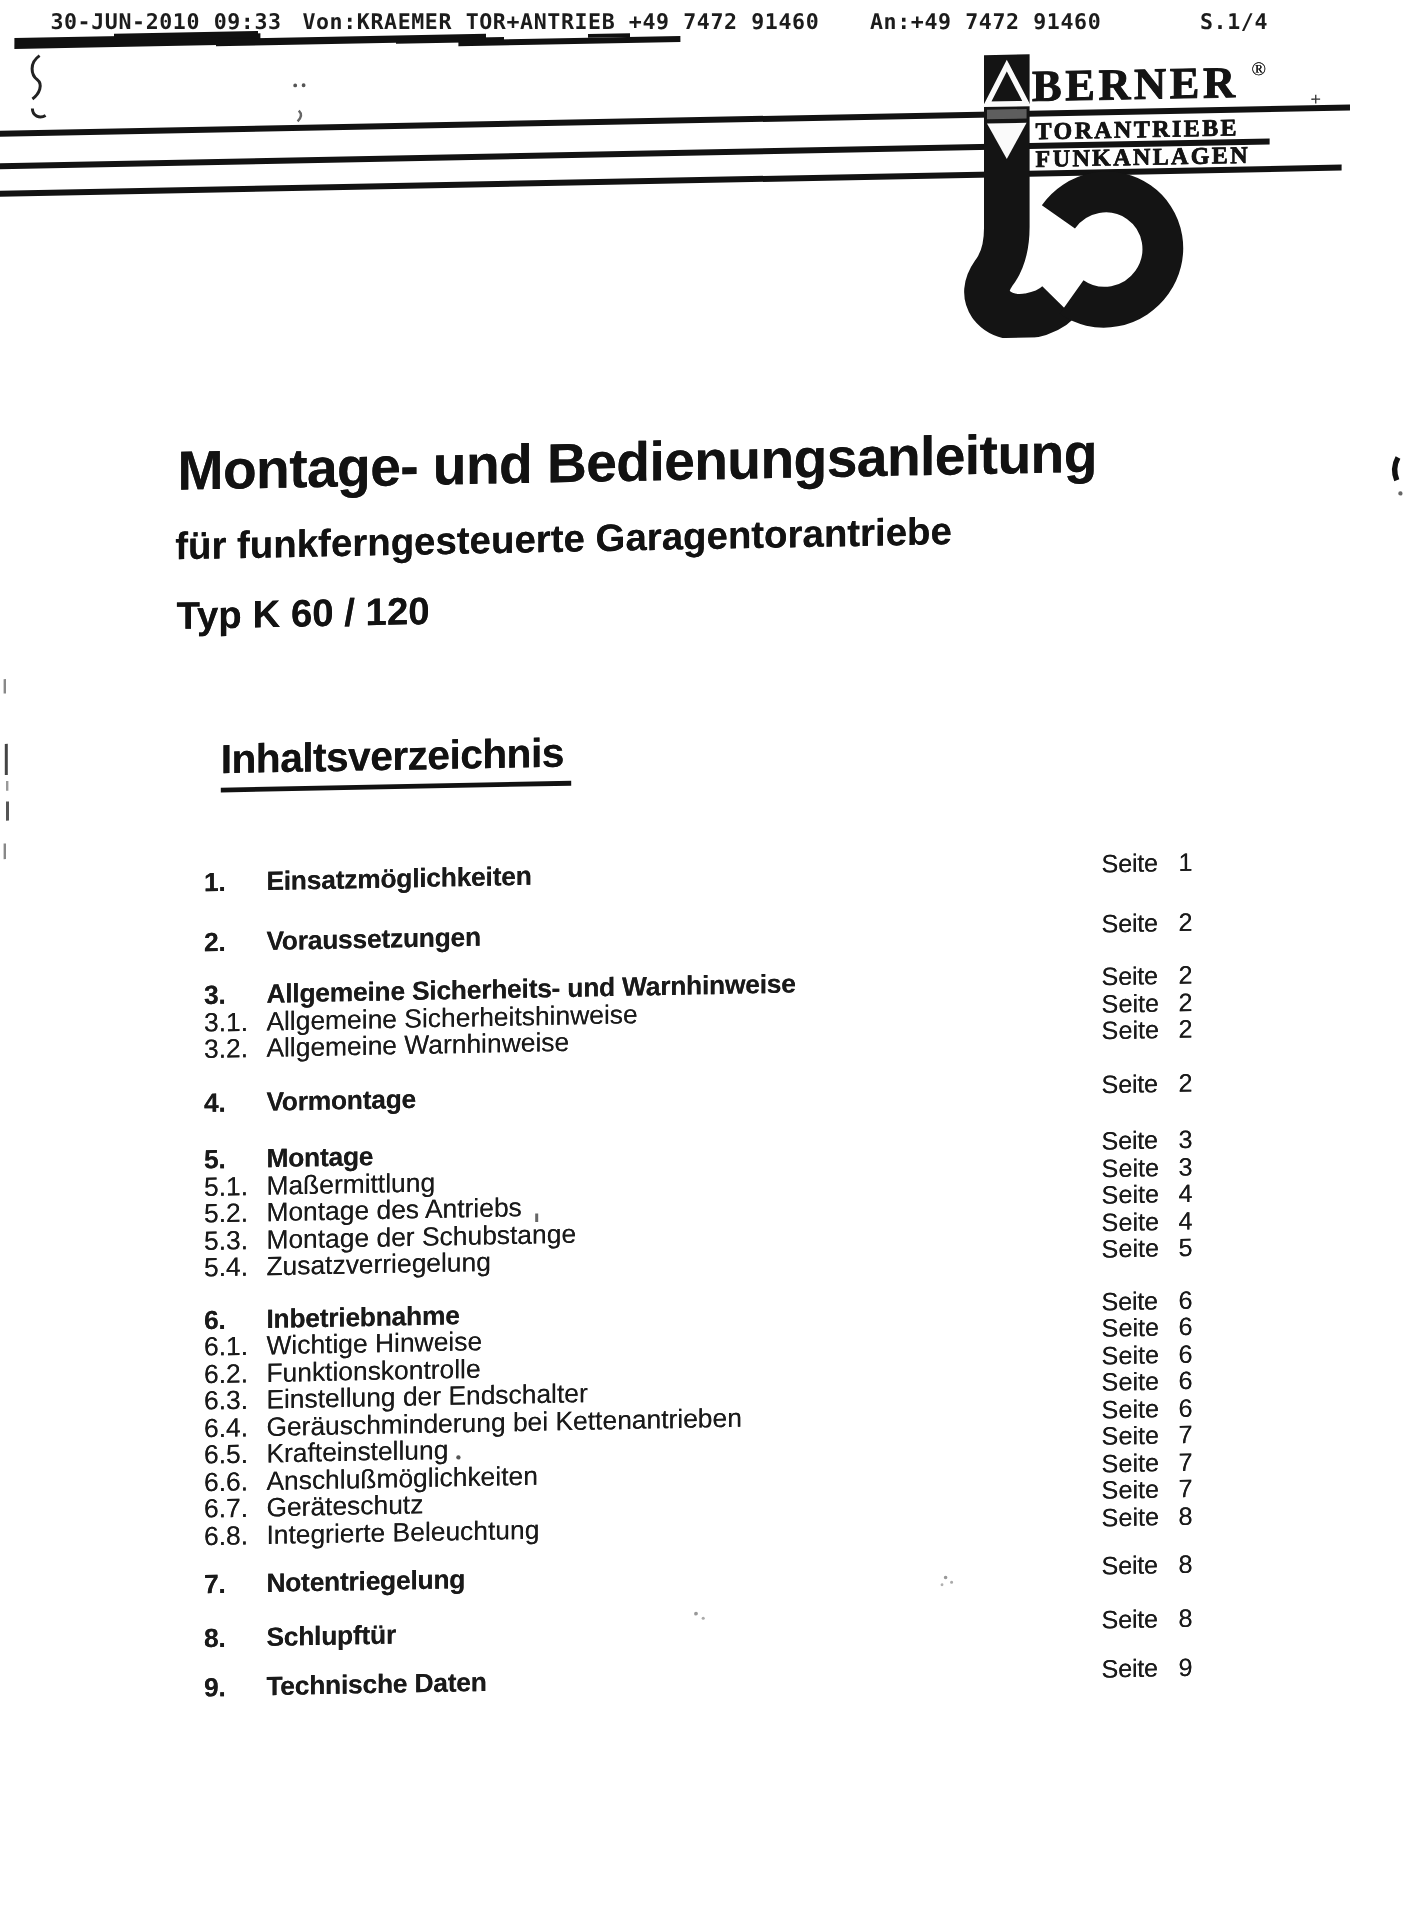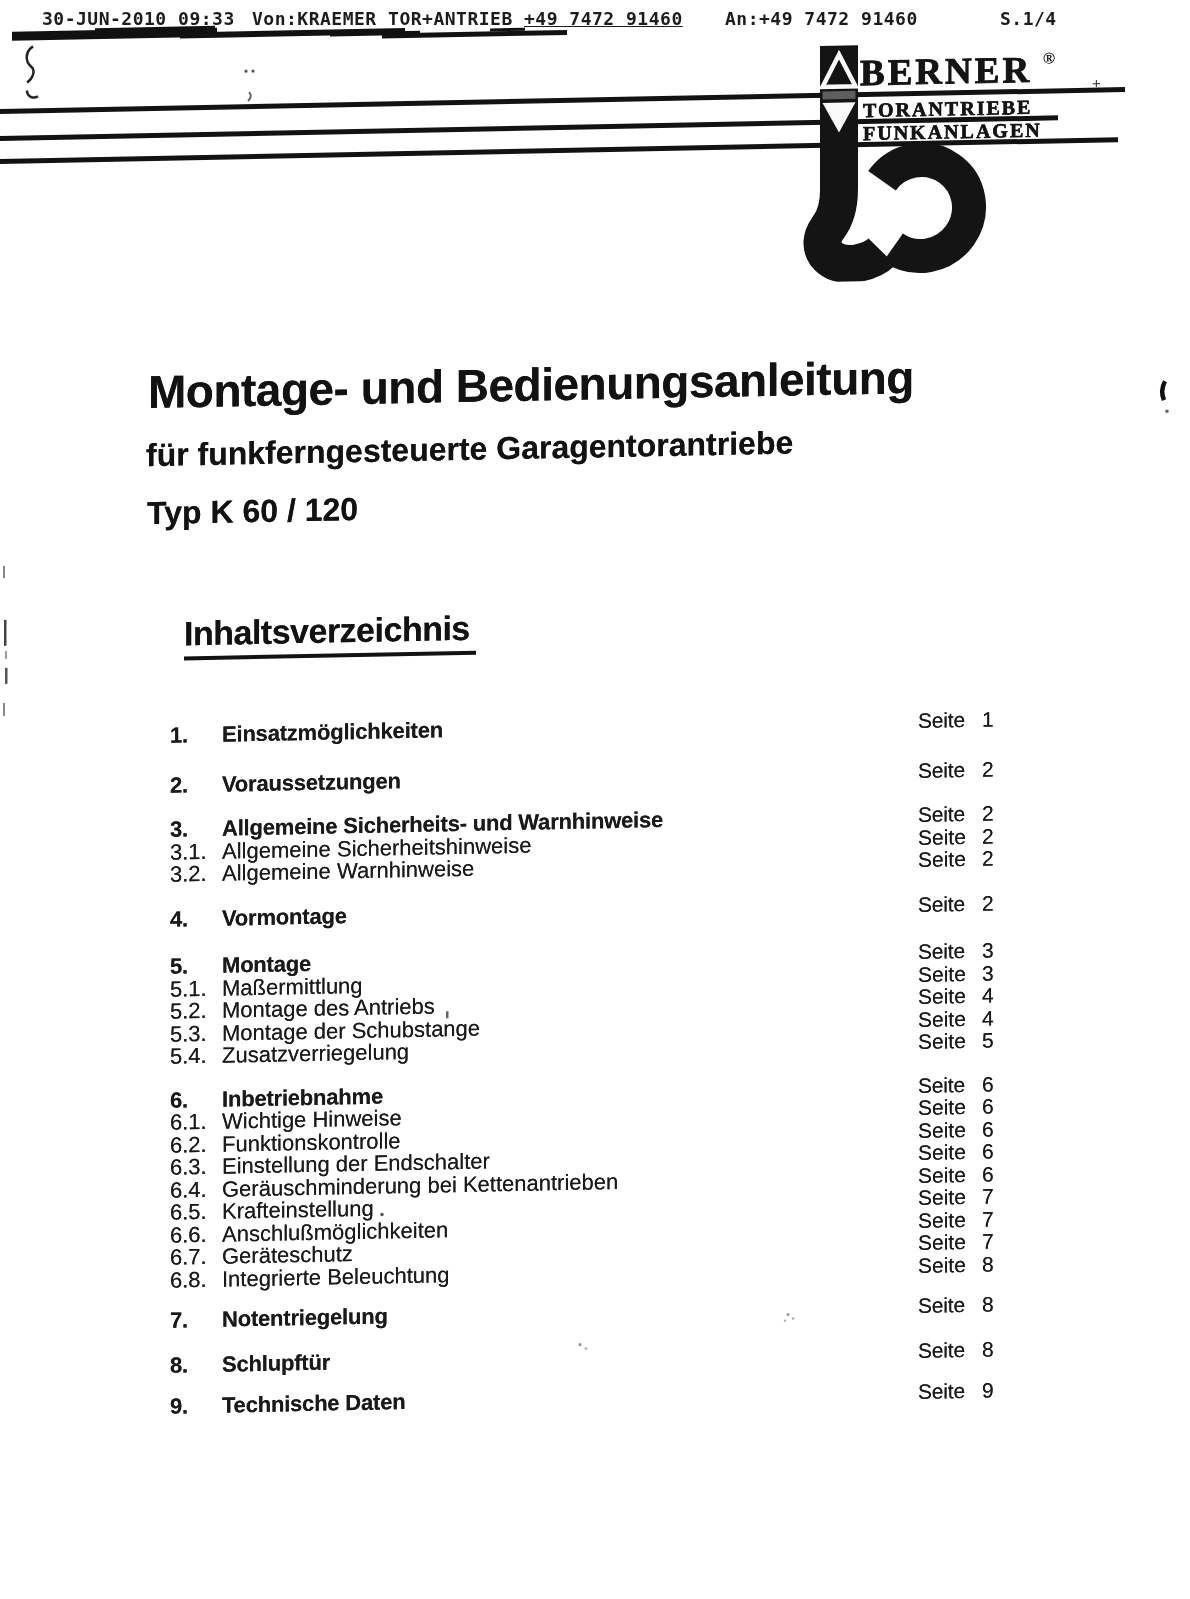--- a/index.html
+++ b/index.html
@@ -14,21 +14,21 @@
   
   .fax-header{
     position:absolute;top:8px;left:0;width:1190px;height:22px;
     font-family:"DejaVu Sans Mono", monospace;
     font-size:18px;font-weight:700;color:#1c1c1c;z-index:40;
     letter-spacing:0.5px;
   }
   .fax-header span{position:absolute;top:0;white-space:pre;}
   .fx-datetime{left:42px;}
   .fx-from{left:242px;margin-left:10px;}
-  .fx-fromnum{left:524px;text-decoration:underline;}
+  .fx-fromnum{left:524px;}
   .fx-to{left:725px;}
   .fx-page{left:1000px;}
 
   
   #scan{
     position:absolute;top:0;left:0;width:1190px;height:1599px;
     transform:skewY(-1.12deg);
     transform-origin:0 0;
   }
   #scan .txt{text-shadow:0 0 .5px rgba(10,10,10,.8);}

